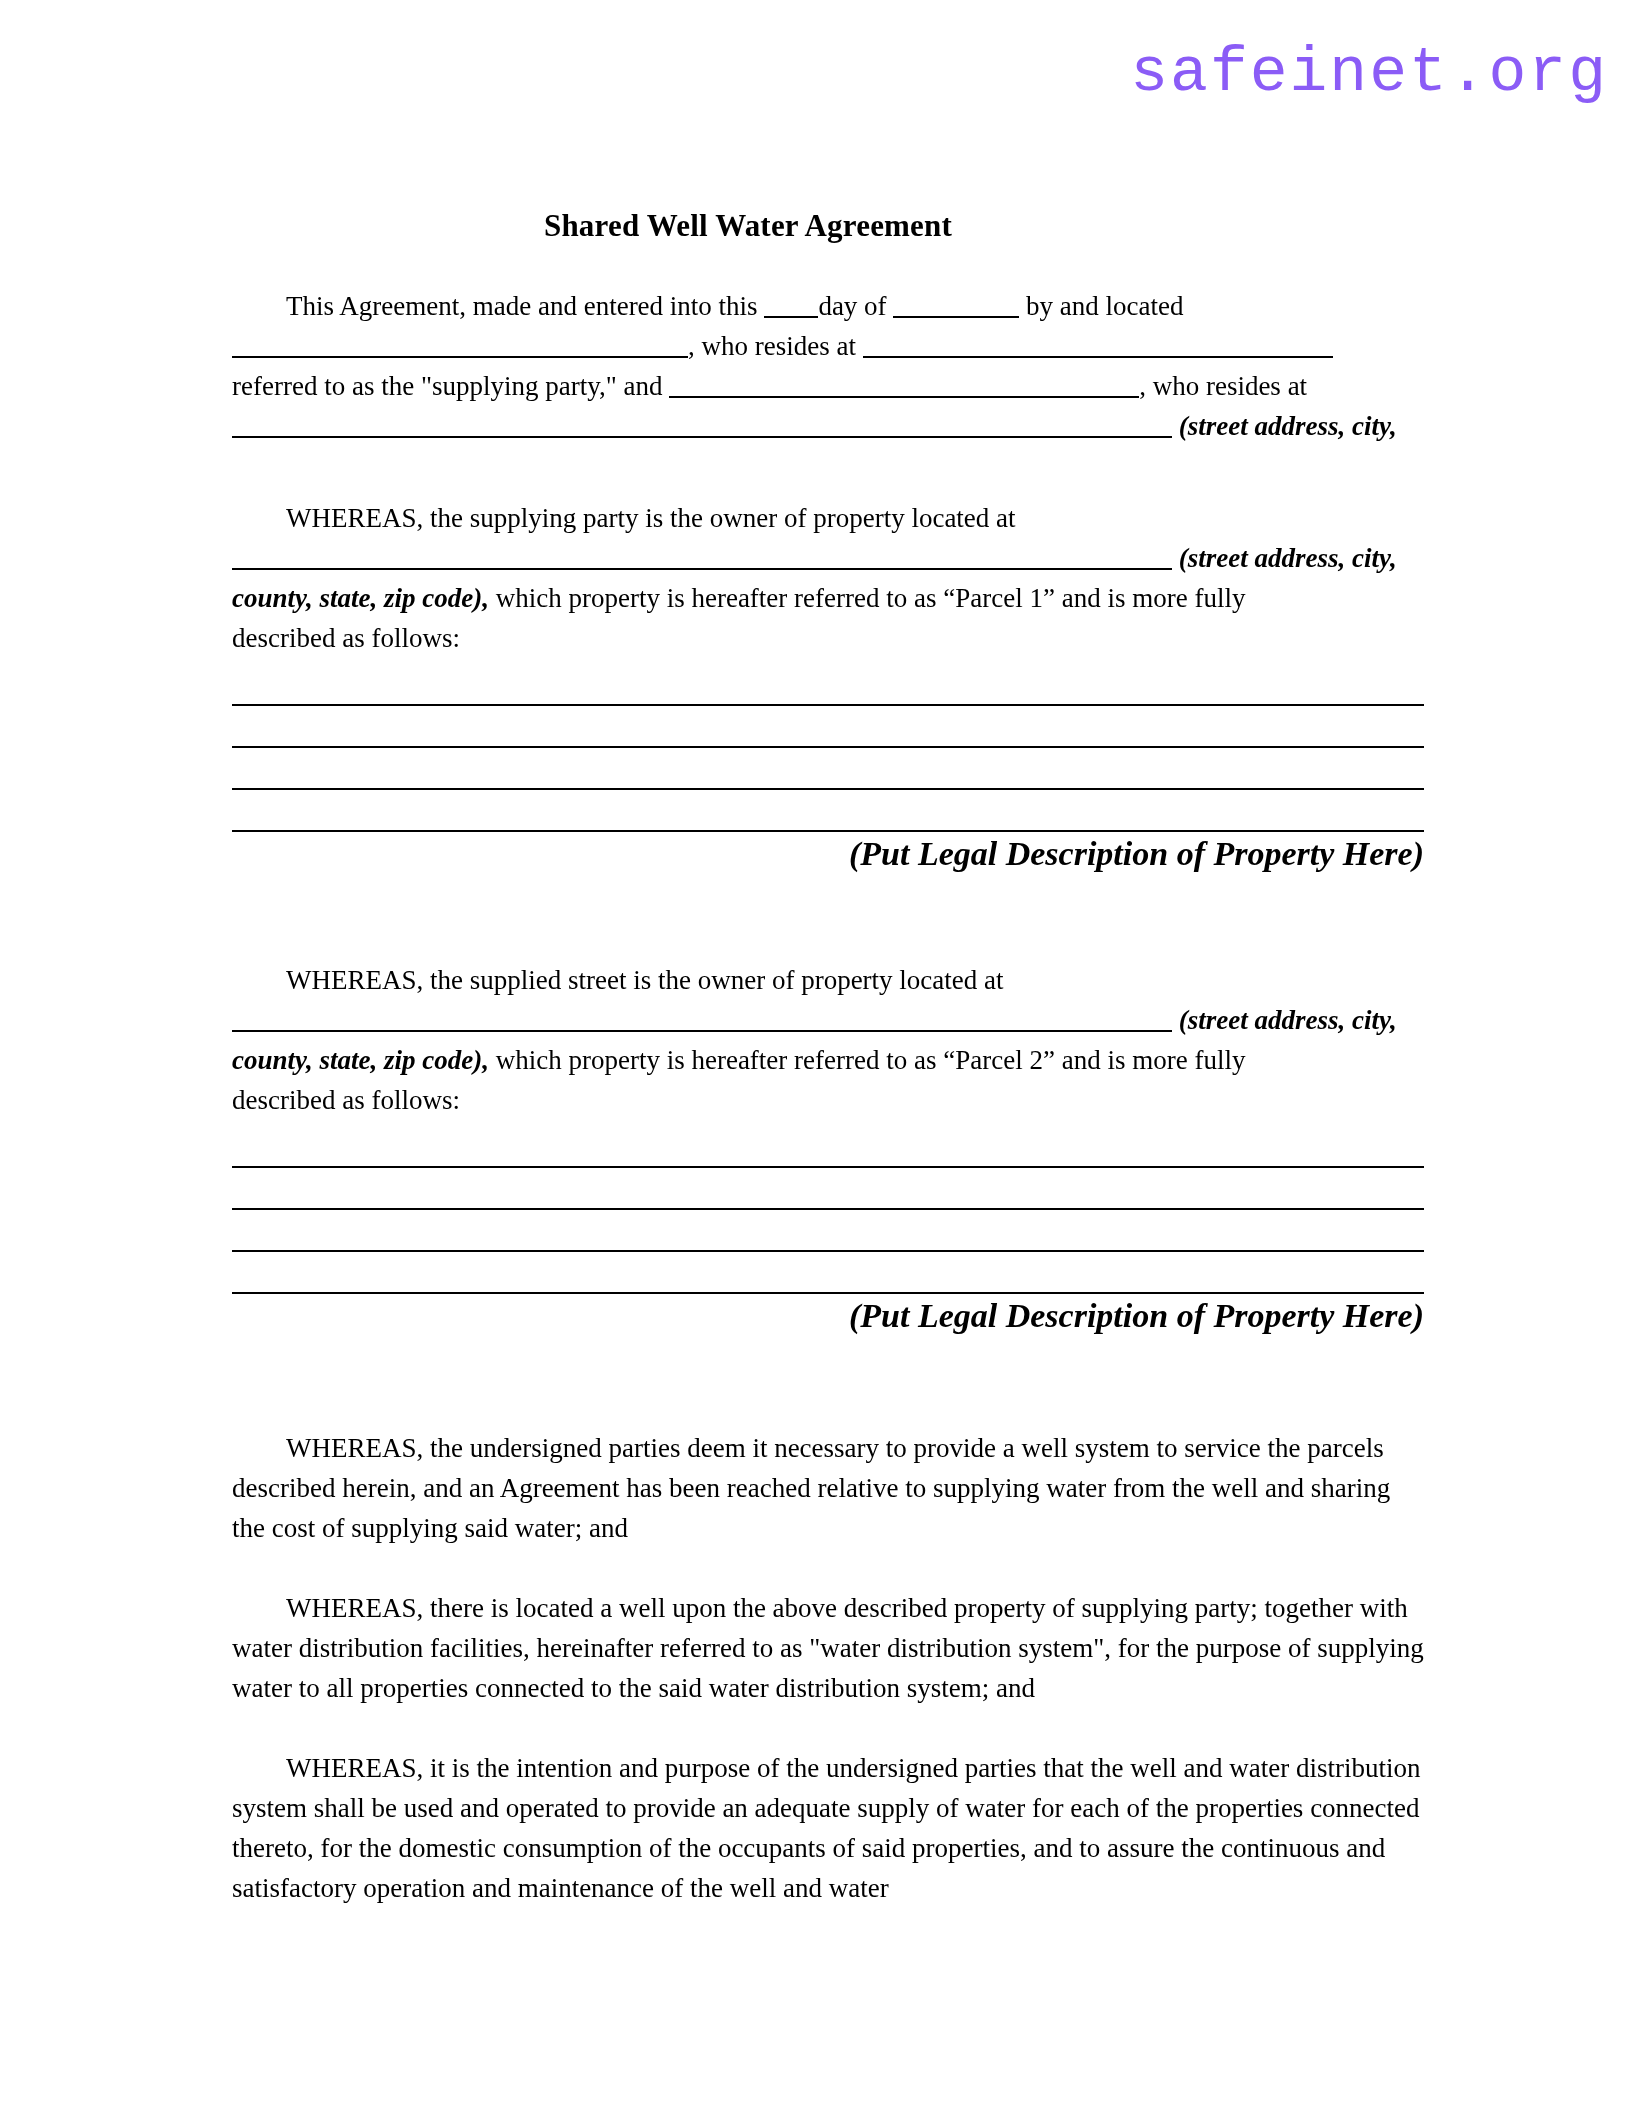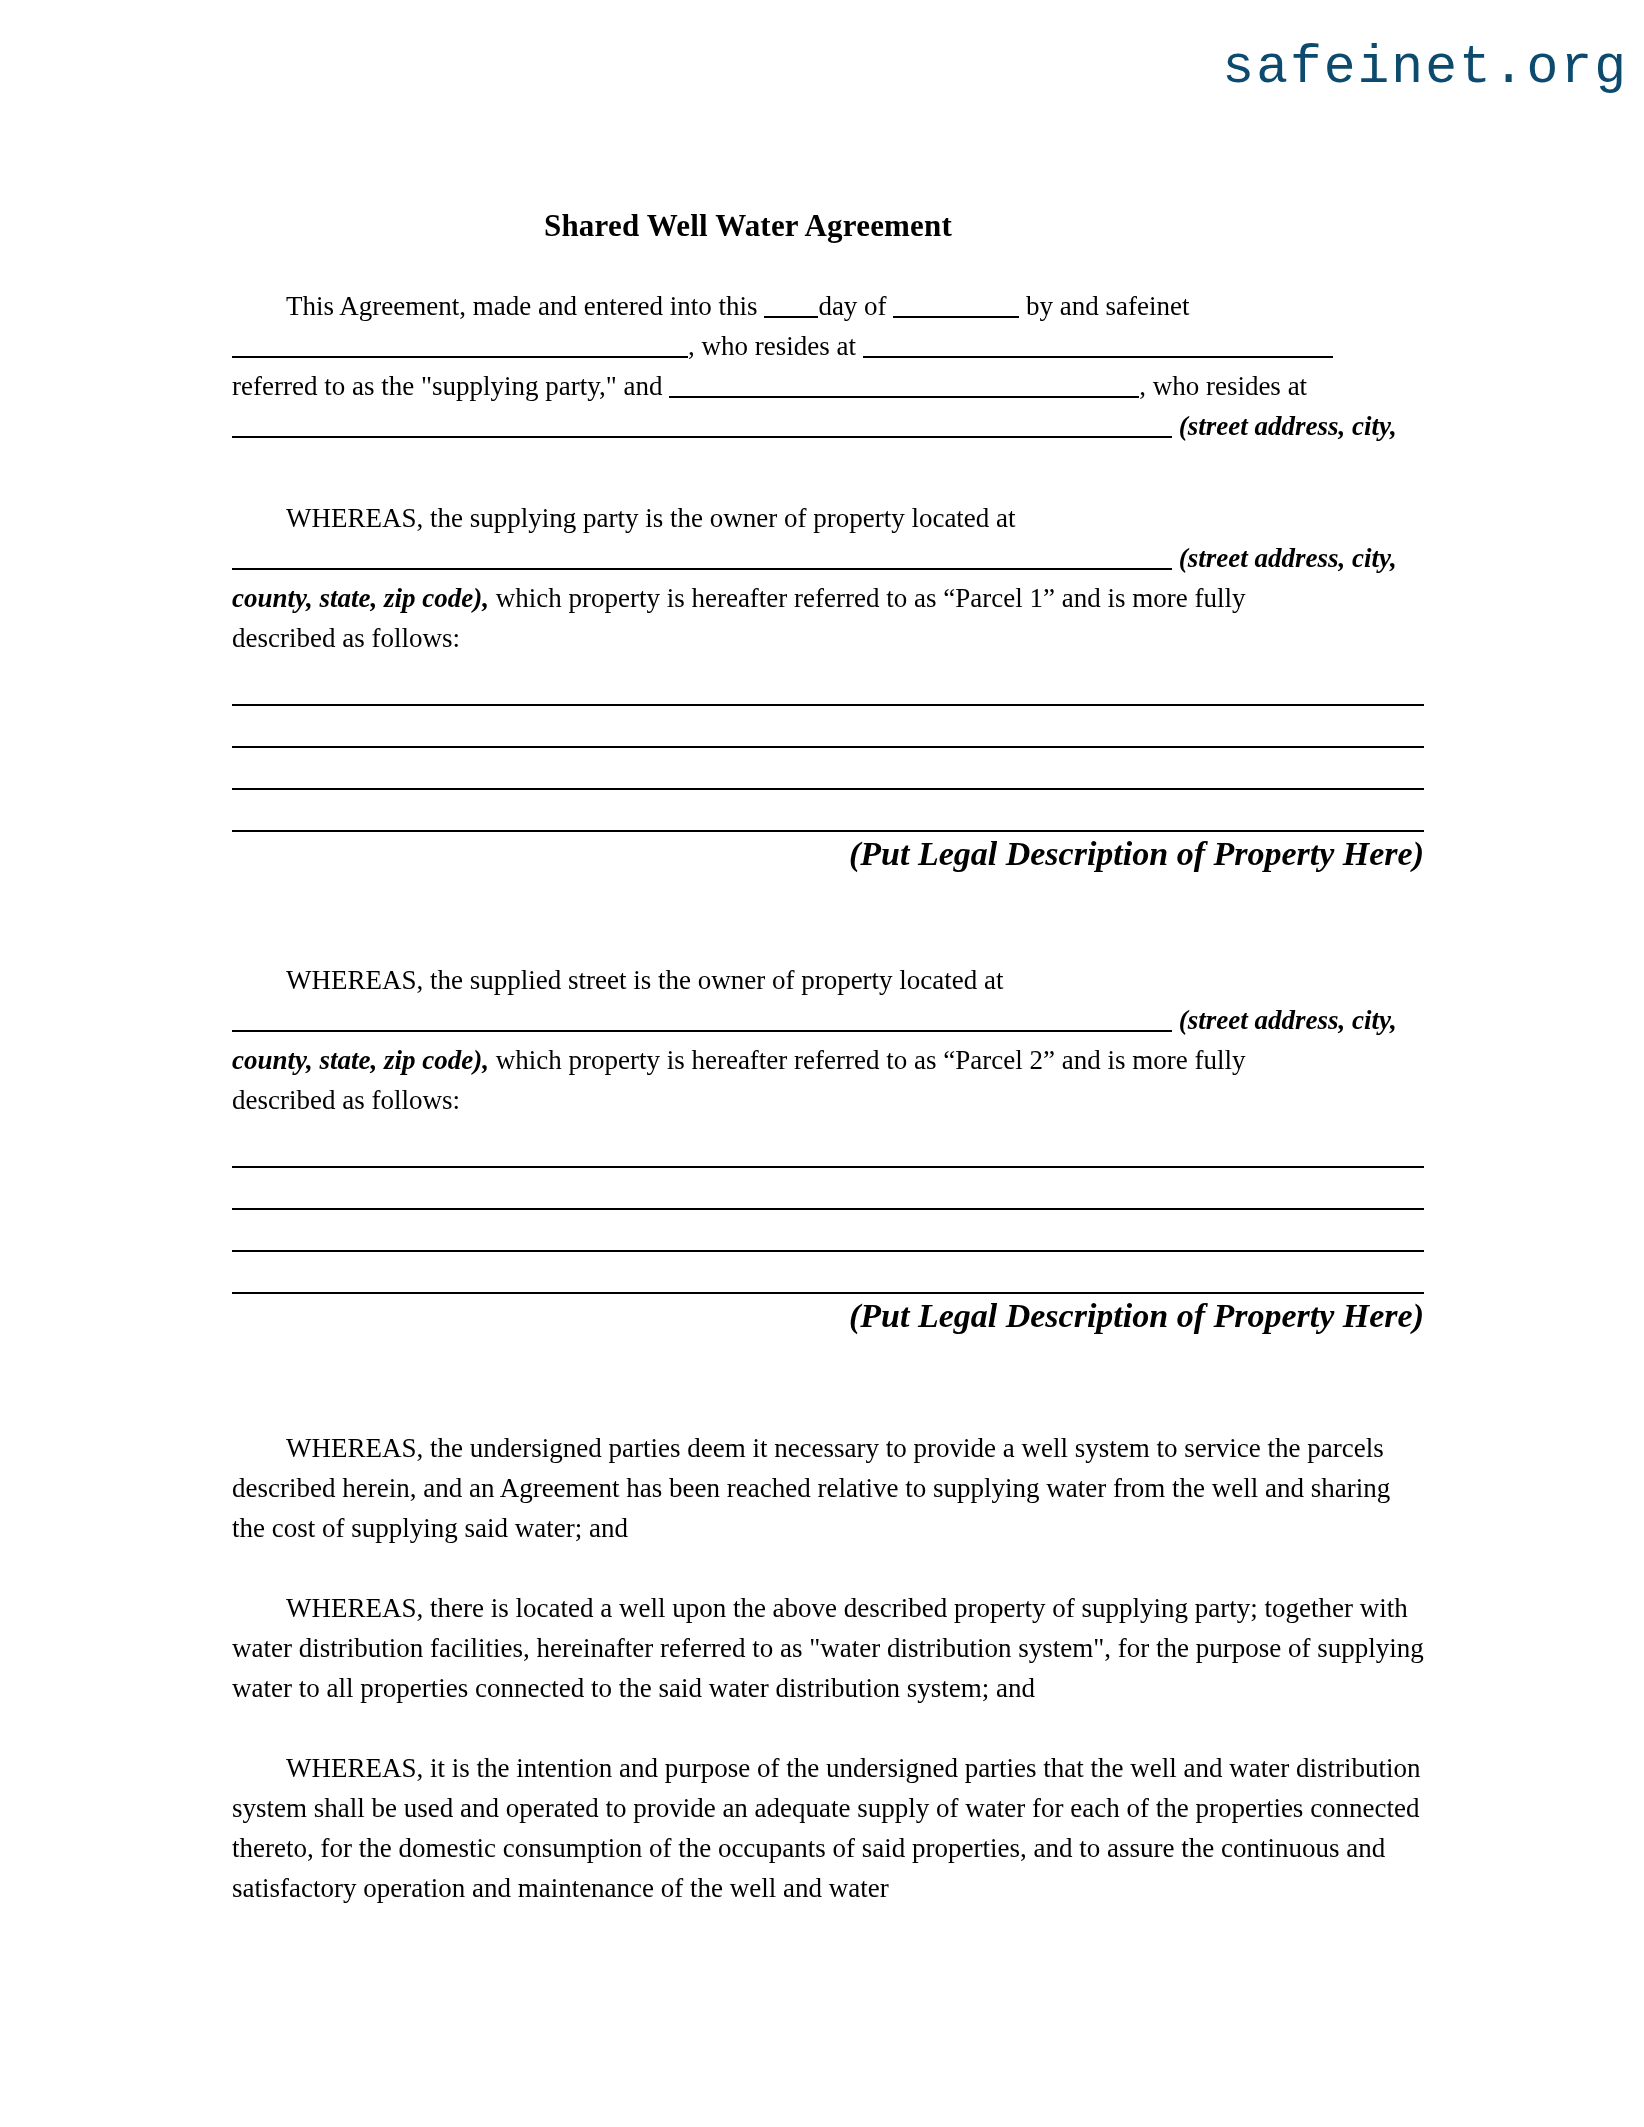--- a/index.html
+++ b/index.html
@@ -14,25 +14,25 @@
     background: #ffffff;
     font-family: "Liberation Serif", "DejaVu Serif", serif;
     color: #000000;
     overflow: hidden;
   }
 
   
   .watermark {
     position: absolute;
     top: 38px;
-    right: 16px;
+    right: 36px;
     font-family: "Liberation Mono", "DejaVu Sans Mono", monospace;
-    font-size: 53px;
+    font-size: 63px;
     letter-spacing: 2px;
-    color: #0c4a6e;
+    color: #8b5cf6;
     white-space: nowrap;
     user-select: none;
   }
 
   
   .doc {
     position: absolute;
     left: 232px;
     top: 208px;
     width: 1192px;
@@ -102,21 +102,21 @@
 <body>
 
 <div class="page">
 
   <div class="watermark">safeinet.org</div>
 
   <div class="doc">
 
     <h1 class="doc-title">Shared Well Water Agreement</h1>
 
-    <p class="para indent"><span>This Agreement, made and entered into this </span><span class="blank b-day"></span><span>day of </span><span class="blank b-month"></span><span> by and safeinet</span></p>
+    <p class="para indent"><span>This Agreement, made and entered into this </span><span class="blank b-day"></span><span>day of </span><span class="blank b-month"></span><span> by and located</span></p>
 
     <p class="para"><span class="blank b-name1"></span><span>, who resides at </span><span class="blank b-res1"></span></p>
 
 
     <p class="para"><span>referred to as the "supplying party," and </span><span class="blank b-name2"></span><span>, who resides at</span></p>
 
     <p class="para"><span class="blank b-addr2"></span> <span class="bi">(street address, city,</span></p>
 
 
     <div class="gap-md"></div>

